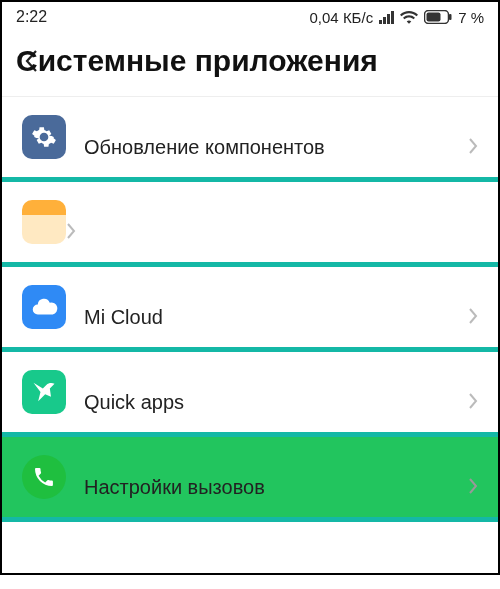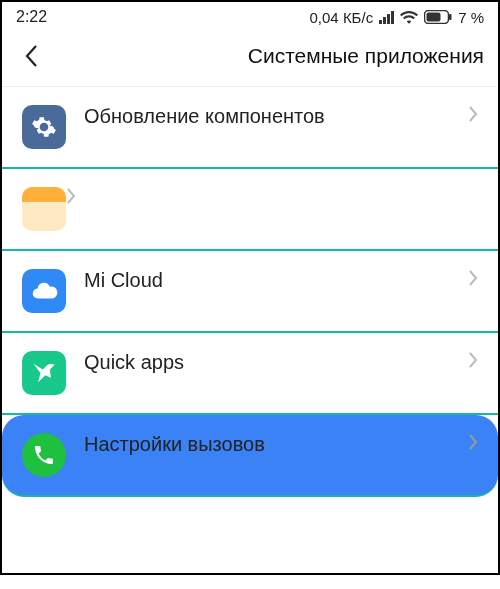--- a/index.html
+++ b/index.html
@@ -10,24 +10,24 @@
   .status-right { display: flex; align-items: center; gap: 6px; font-size: 15px; }
   .signal-bars { display: inline-flex; align-items: flex-end; gap: 1px; }
   .signal-bars span { width: 3px; background: #333; display: inline-block; }
   .signal-bars span:nth-child(1){height:4px}
   .signal-bars span:nth-child(2){height:7px}
   .signal-bars span:nth-child(3){height:10px}
   .signal-bars span:nth-child(4){height:13px}
   .wifi-icon svg, .battery-icon svg { display:block; }
   .header { display: flex; align-items: center; padding: 14px 14px 18px 14px; }
   .back-btn { width: 30px; display:flex; align-items:center; justify-content:center; }
-  .title { flex: 1; text-align: right; font-size: 21px; font-weight: 400; color: #111; margin-left:-30px; }
+  .title { flex: 1; text-align: left; font-size: 30px; font-weight: 700; color: #111; margin-left:-30px; }
   .list { }
-  .row { display: flex; align-items: flex-start; padding: 18px 20px; border-bottom: 2px solid #14b8a6; position: relative; }
-  .row.highlight { background: #3b82f6; border-radius: 22px; }
+  .row { display: flex; align-items: flex-end; padding: 18px 20px; border-bottom: 5px solid #14b8a6; position: relative; }
+  .row.highlight { background: #22c55e; }
   .app-icon { width: 44px; height: 44px; border-radius: 10px; display:flex; align-items:center; justify-content:center; flex-shrink:0; }
   .row-label { margin-left: 18px; font-size: 20px; color: #222; flex:1; }
   .chevron { color: #bbb; }
   .row:first-child { border-top: 1px solid #eee; }
   
   .ic-update { background:#4a6a9a; }
   .ic-notes { background: linear-gradient(#ffb03a 0 35%, #ffe9c2 35% 100%); }
   .ic-quick { background:#18c98b; }
   .ic-cloud { background:#2f8af5; }
   .ic-call  { background:#1fbf3f; border-radius:50%; }

